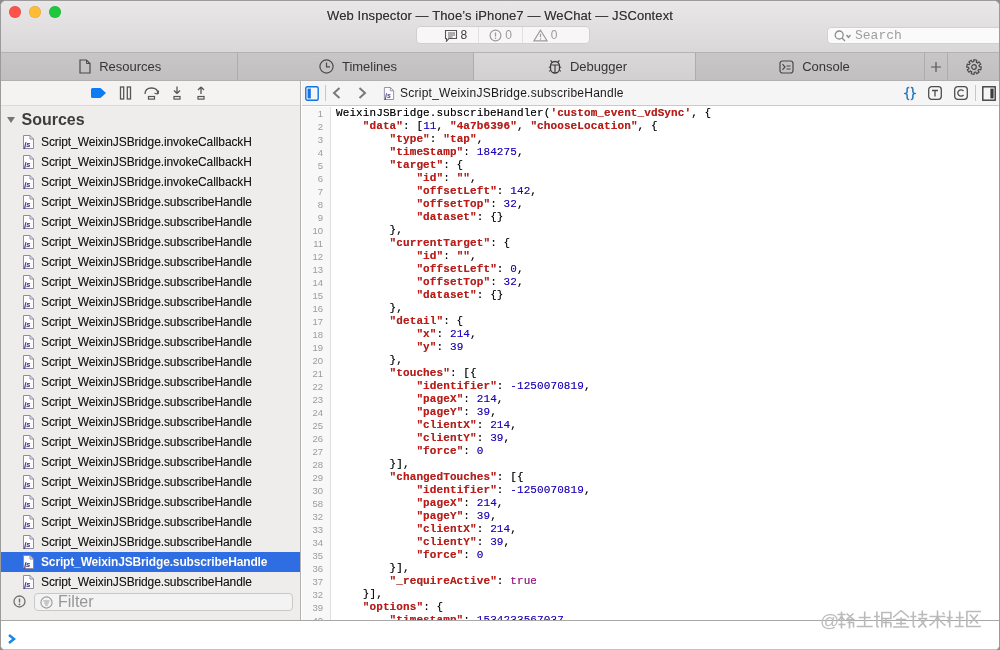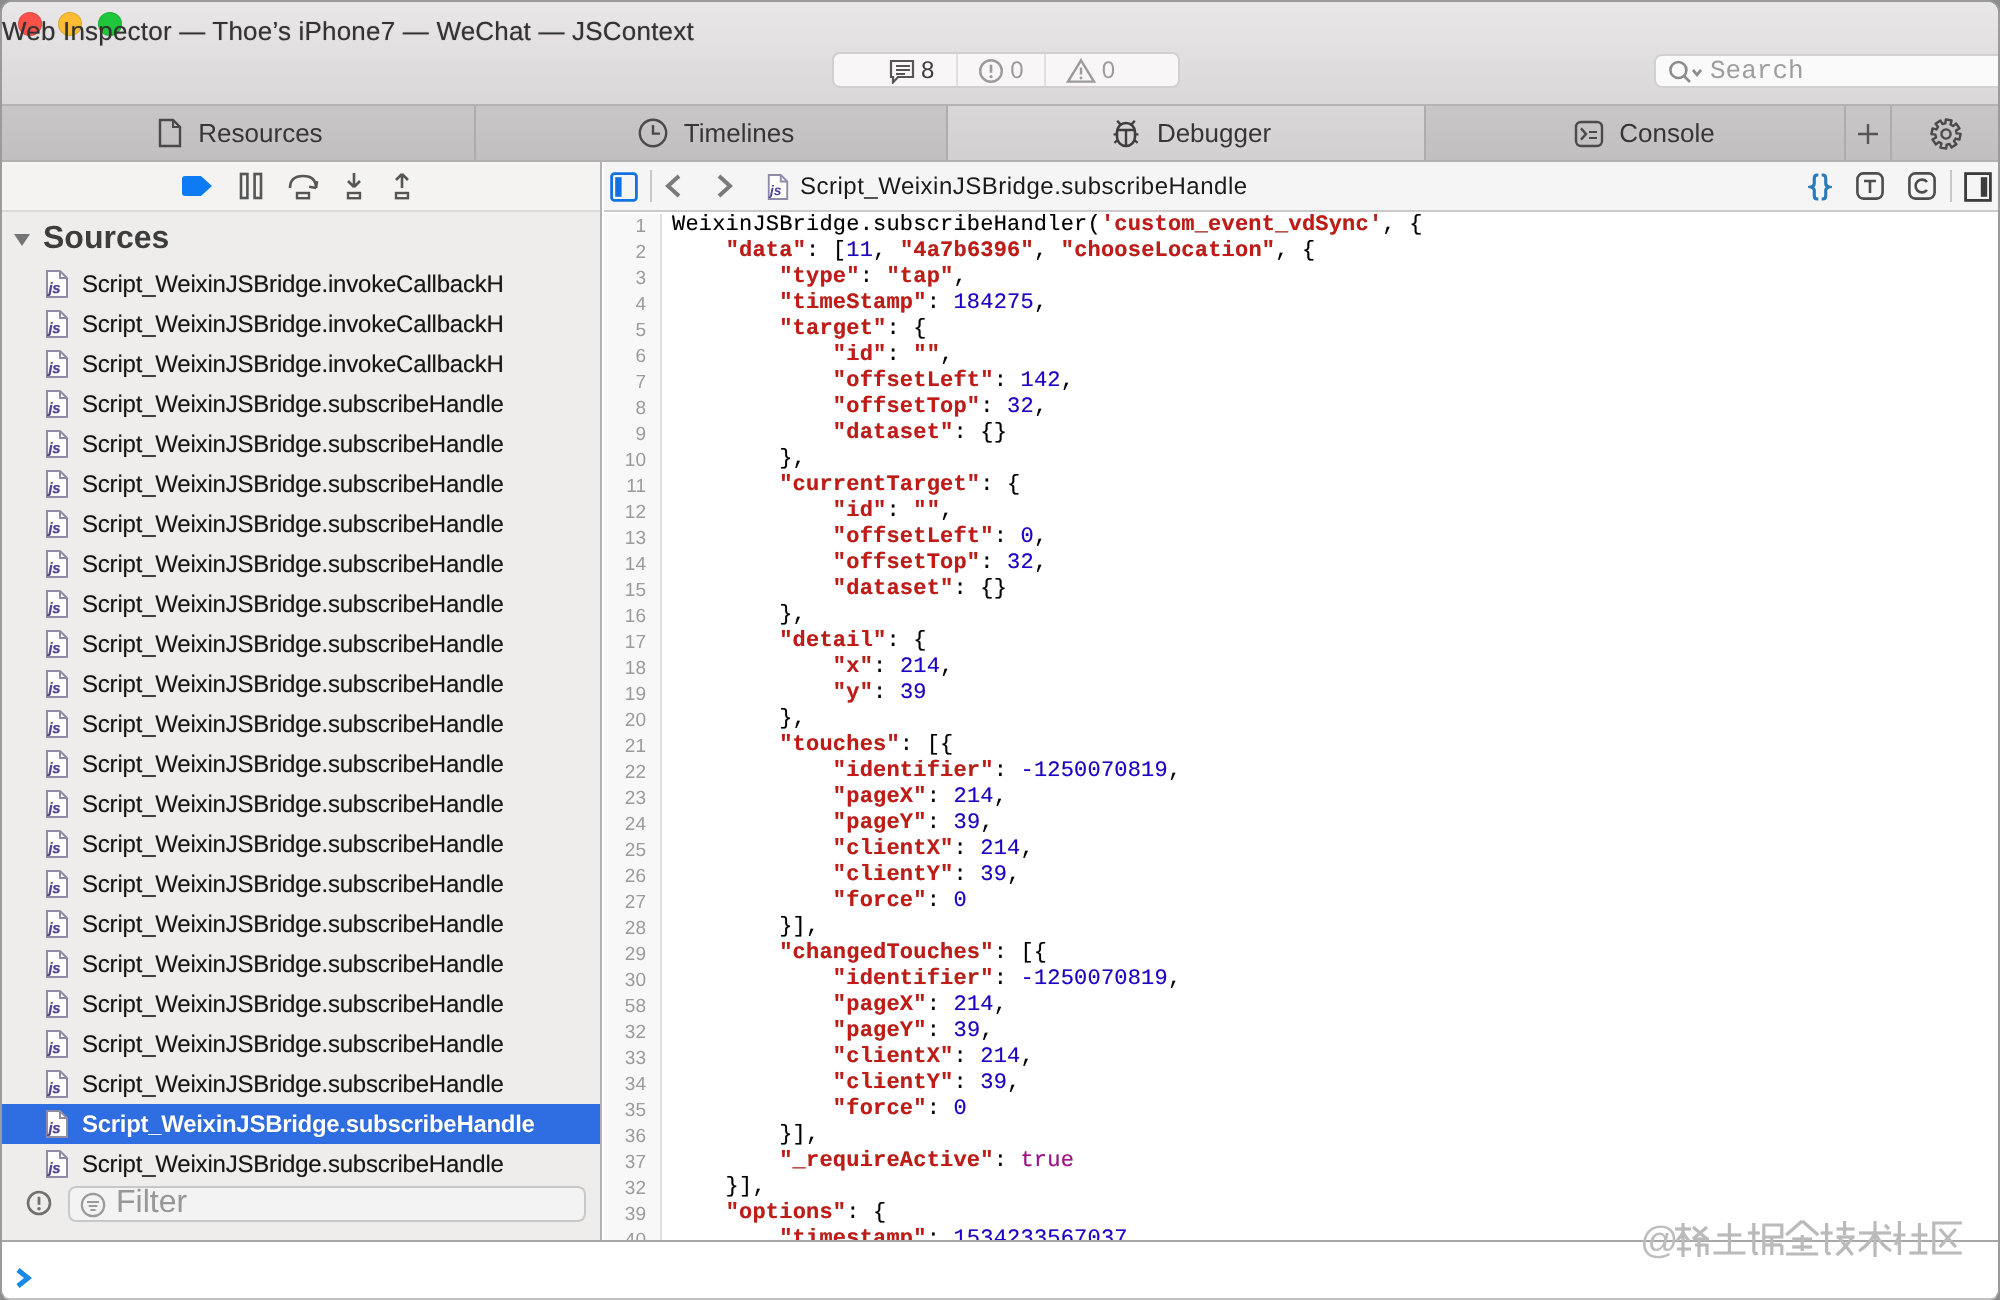--- a/index.html
+++ b/index.html
@@ -4,21 +4,21 @@
 * { margin:0; padding:0; box-sizing:border-box; }
 html,body { width:1000px; height:650px; background:#8c8c8c; font-family:"Liberation Sans",sans-serif; }
 #win { position:relative; width:1000px; height:650px; border-radius:6px 6px 5px 5px; overflow:hidden; background:#fff; border:1px solid #9b9b9b; border-bottom-color:#c2c2c2; }
 
 
 #titlebar { position:absolute; left:0; top:0; width:100%; height:52px; background:linear-gradient(#e9e7e8,#d9d7d8); border-bottom:1px solid #b4b2b3; }
 .light { position:absolute; top:5px; width:12px; height:12px; border-radius:50%; }
 #l1 { left:8px;  background:#fd5249; box-shadow:inset 0 0 0 0.5px rgba(0,0,0,.12); }
 #l2 { left:28px; background:#fdbc33; box-shadow:inset 0 0 0 0.5px rgba(0,0,0,.12); }
 #l3 { left:48px; background:#1fc73c; box-shadow:inset 0 0 0 0.5px rgba(0,0,0,.12); }
-#wtitle { position:absolute; left:0; right:0; top:7px; text-align:left; font-size:13px; color:#333; letter-spacing:0.1px; text-shadow:0 0 0.5px rgba(50,50,50,0.55); }
+#wtitle { position:absolute; left:0; right:0; top:7px; text-align:center; font-size:13px; color:#333; letter-spacing:0.1px; text-shadow:0 0 0.5px rgba(50,50,50,0.55); }
 #dash { position:absolute; left:415px; top:25px; width:174px; height:18px; background:#f8f6f7; border:1px solid #d1cfd0; border-radius:4px; display:flex; }
 #dash .dseg { flex:1; display:flex; align-items:center; justify-content:center; gap:3px; font-size:12px; color:#3d3d3d; }
 #dash .dseg + .dseg { border-left:1px solid #e2e0e1; }
 #dash .grey { color:#9b9b9b; }
 #search { position:absolute; left:826px; top:26px; width:190px; height:17px; background:#fbfafa; border:1px solid #d2d0d1; border-radius:4px; display:flex; align-items:center; padding-left:6px; gap:4px;font-family:Liberation Mono, monospace; }
 #search span { font-size:13px; color:#9e9e9e; }
 
 
 #tabbar { position:absolute; left:0; top:52px; width:100%; height:28px; display:flex; background:#c7c5c6; border-bottom:1px solid #b2b0b1; }
 .tab { width:236.5px; display:flex; align-items:center; justify-content:center; gap:8px; font-size:13px; color:#363636; background:linear-gradient(#c8c6c7,#c1bfc0); border-right:1px solid #aeacad; }
@@ -103,27 +103,27 @@
 
   <div id="tabbar">
     <div class="tab" style="padding-left:3px"><svg width="12" height="15" viewBox="0 0 12 15">
           <path d="M1 1 h6.5 l3.5 3.5 v9.5 h-10 z" fill="none" stroke="#4a4a4a" stroke-width="1.2"></path>
           <path d="M7.5 1 v3.5 h3.5" fill="none" stroke="#4a4a4a" stroke-width="1"></path>
         </svg>Resources</div>
     <div class="tab" style="width:236px;padding-left:6px"><svg width="15" height="15" viewBox="0 0 15 15">
           <circle cx="7.5" cy="7.5" r="6.6" fill="none" stroke="#4a4a4a" stroke-width="1.2"></circle>
           <path d="M7.5 3.5 V7.8 H11" fill="none" stroke="#4a4a4a" stroke-width="1.2"></path>
         </svg>Timelines</div>
-    <div class="tab active" style="width:239px;padding-left:7px"><svg width="14" height="15" viewBox="0 0 14 15">
+    <div class="tab active" style="width:222px;padding-left:7px"><svg width="14" height="15" viewBox="0 0 14 15">
           <rect x="2.5" y="2.5" width="9" height="11.5" rx="4.5" fill="none" stroke="#3e3e3e" stroke-width="1.3"></rect>
           <path d="M2.7 6 H11.3 M7 6 V14" stroke="#3e3e3e" stroke-width="1.2" fill="none"></path>
           <path d="M4.2 3.2 L2.6 1.4 M9.8 3.2 L11.4 1.4" stroke="#3e3e3e" stroke-width="1.2" fill="none"></path>
           <path d="M2.2 8.2 H0.8 M11.8 8.2 H13.2 M2.6 11.2 L1.2 12.4 M11.4 11.2 L12.8 12.4" stroke="#3e3e3e" stroke-width="1.1" fill="none"></path>
         </svg>Debugger</div>
-    <div class="tab" style="width:210px;padding-left:10px"><svg width="15" height="14" viewBox="0 0 15 14">
+    <div class="tab" style="width:229px;padding-left:10px"><svg width="15" height="14" viewBox="0 0 15 14">
           <rect x="1" y="1" width="13" height="12" rx="2.5" fill="none" stroke="#4a4a4a" stroke-width="1.2"></rect>
           <path d="M3.5 4.2 L6 7 L3.5 9.8" fill="none" stroke="#4a4a4a" stroke-width="1.2"></path>
           <path d="M7.5 6 h4 M7.5 9 h4" stroke="#4a4a4a" stroke-width="1.1"></path>
         </svg>Console</div>
     <div class="tbtn">
         <svg width="12" height="12" viewBox="0 0 12 12">
           <path d="M6 1 V11 M1 6 H11" stroke="#565656" stroke-width="1.2"></path>
         </svg>
       </div>
     <div class="tbtn">

